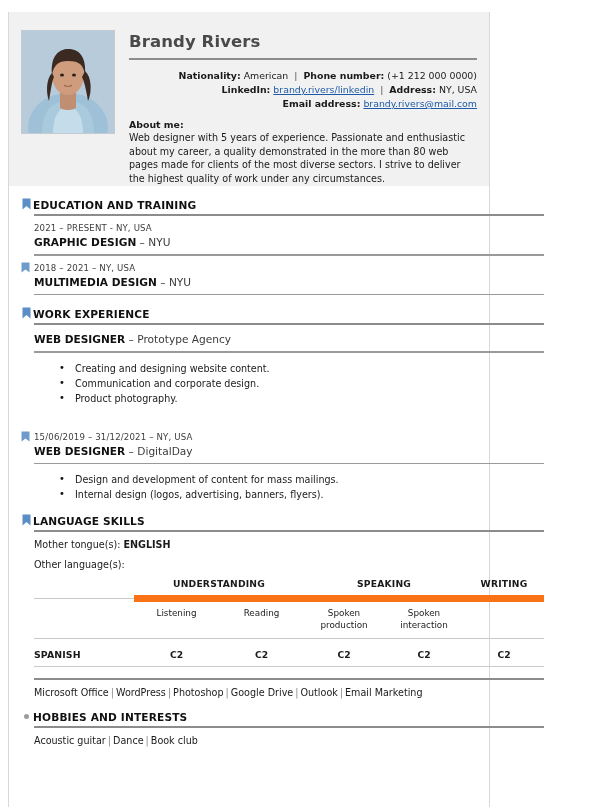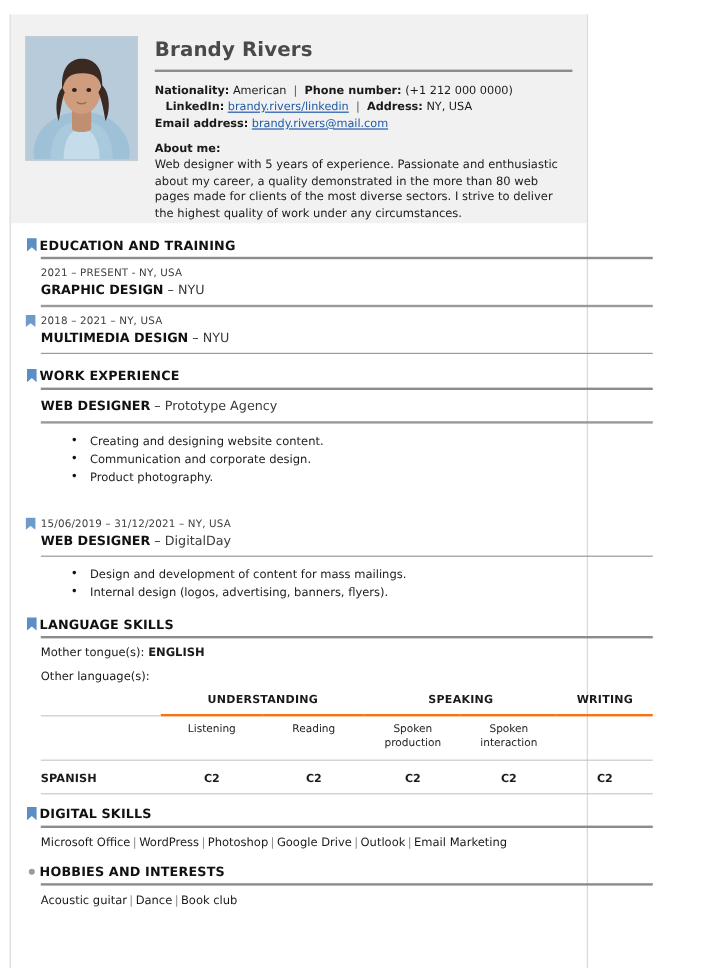--- a/index.html
+++ b/index.html
@@ -59,20 +59,21 @@
     height: 2px;
     background: #8c8c8c;
     margin: 0 0 9px 0;
     width: 100%;
   }
   .contact-line {
     font-size: 9.4px;
     line-height: 14px;
     color: #1a1a1a;
     white-space: nowrap;
+    text-align: right;
   }
   .contact-line.indent { padding-left: 9px; }
   .lbl { font-weight: bold; }
   .sep { color: #555; padding: 0 3px; }
   .link {
     color: #1e5aa8;
     text-decoration: underline;
   }
   .about-title {
     font-size: 9.4px;
@@ -202,21 +203,21 @@
   .lang-table th.grp {
     font-size: 9.2px;
     font-weight: bold;
     letter-spacing: 0.2px;
     padding-bottom: 6px;
   }
   .lang-table tr.subhead td {
     padding: 6px 0 7px 0;
     line-height: 11.5px;
     color: #222;
-    border-top: 2px solid #f97316;
+    border-top: 7px solid #f97316;
   }
   .lang-table tr.subhead td.nb { border-top: 1px solid #c9c9c9; }
   .lang-table tr.langrow td {
     padding: 10px 0 6px 0;
     border-top: 1px solid #c9c9c9;
     font-size: 9.2px;
     font-weight: bold;
   }
   .lang-table tr.langrow td.langname {
     text-align: left;
@@ -408,26 +409,20 @@
           <td>C2</td>
           <td>C2</td>
           <td>C2</td>
         </tr>
       </tbody>
         </table>
       <div class="lang-bottom-rule"></div>
     </div>
 
     <div class="section tight">
-      <div class="sec-head">
-        <svg class="bookmark" viewBox="0 0 9 12">
-          <path d="M0.5 0.5 H8.5 V11.5 L4.5 8 L0.5 11.5 Z" fill="#5b8ec4"></path>
-        </svg>
-        <span class="sec-title">DIGITAL SKILLS</span>
-      </div>
       <div class="sec-rule"></div>
       <div class="chips">
         <span>Microsoft Office</span><span class="pipe">|</span><span>WordPress</span><span class="pipe">|</span><span>Photoshop</span><span class="pipe">|</span><span>Google Drive</span><span class="pipe">|</span><span>Outlook</span><span class="pipe">|</span><span>Email Marketing</span>
       </div>
     </div>
 
     <div class="section tight">
       <div class="sec-head">
         <span class="dot-marker"></span>
         <span class="sec-title">HOBBIES AND INTERESTS</span>

